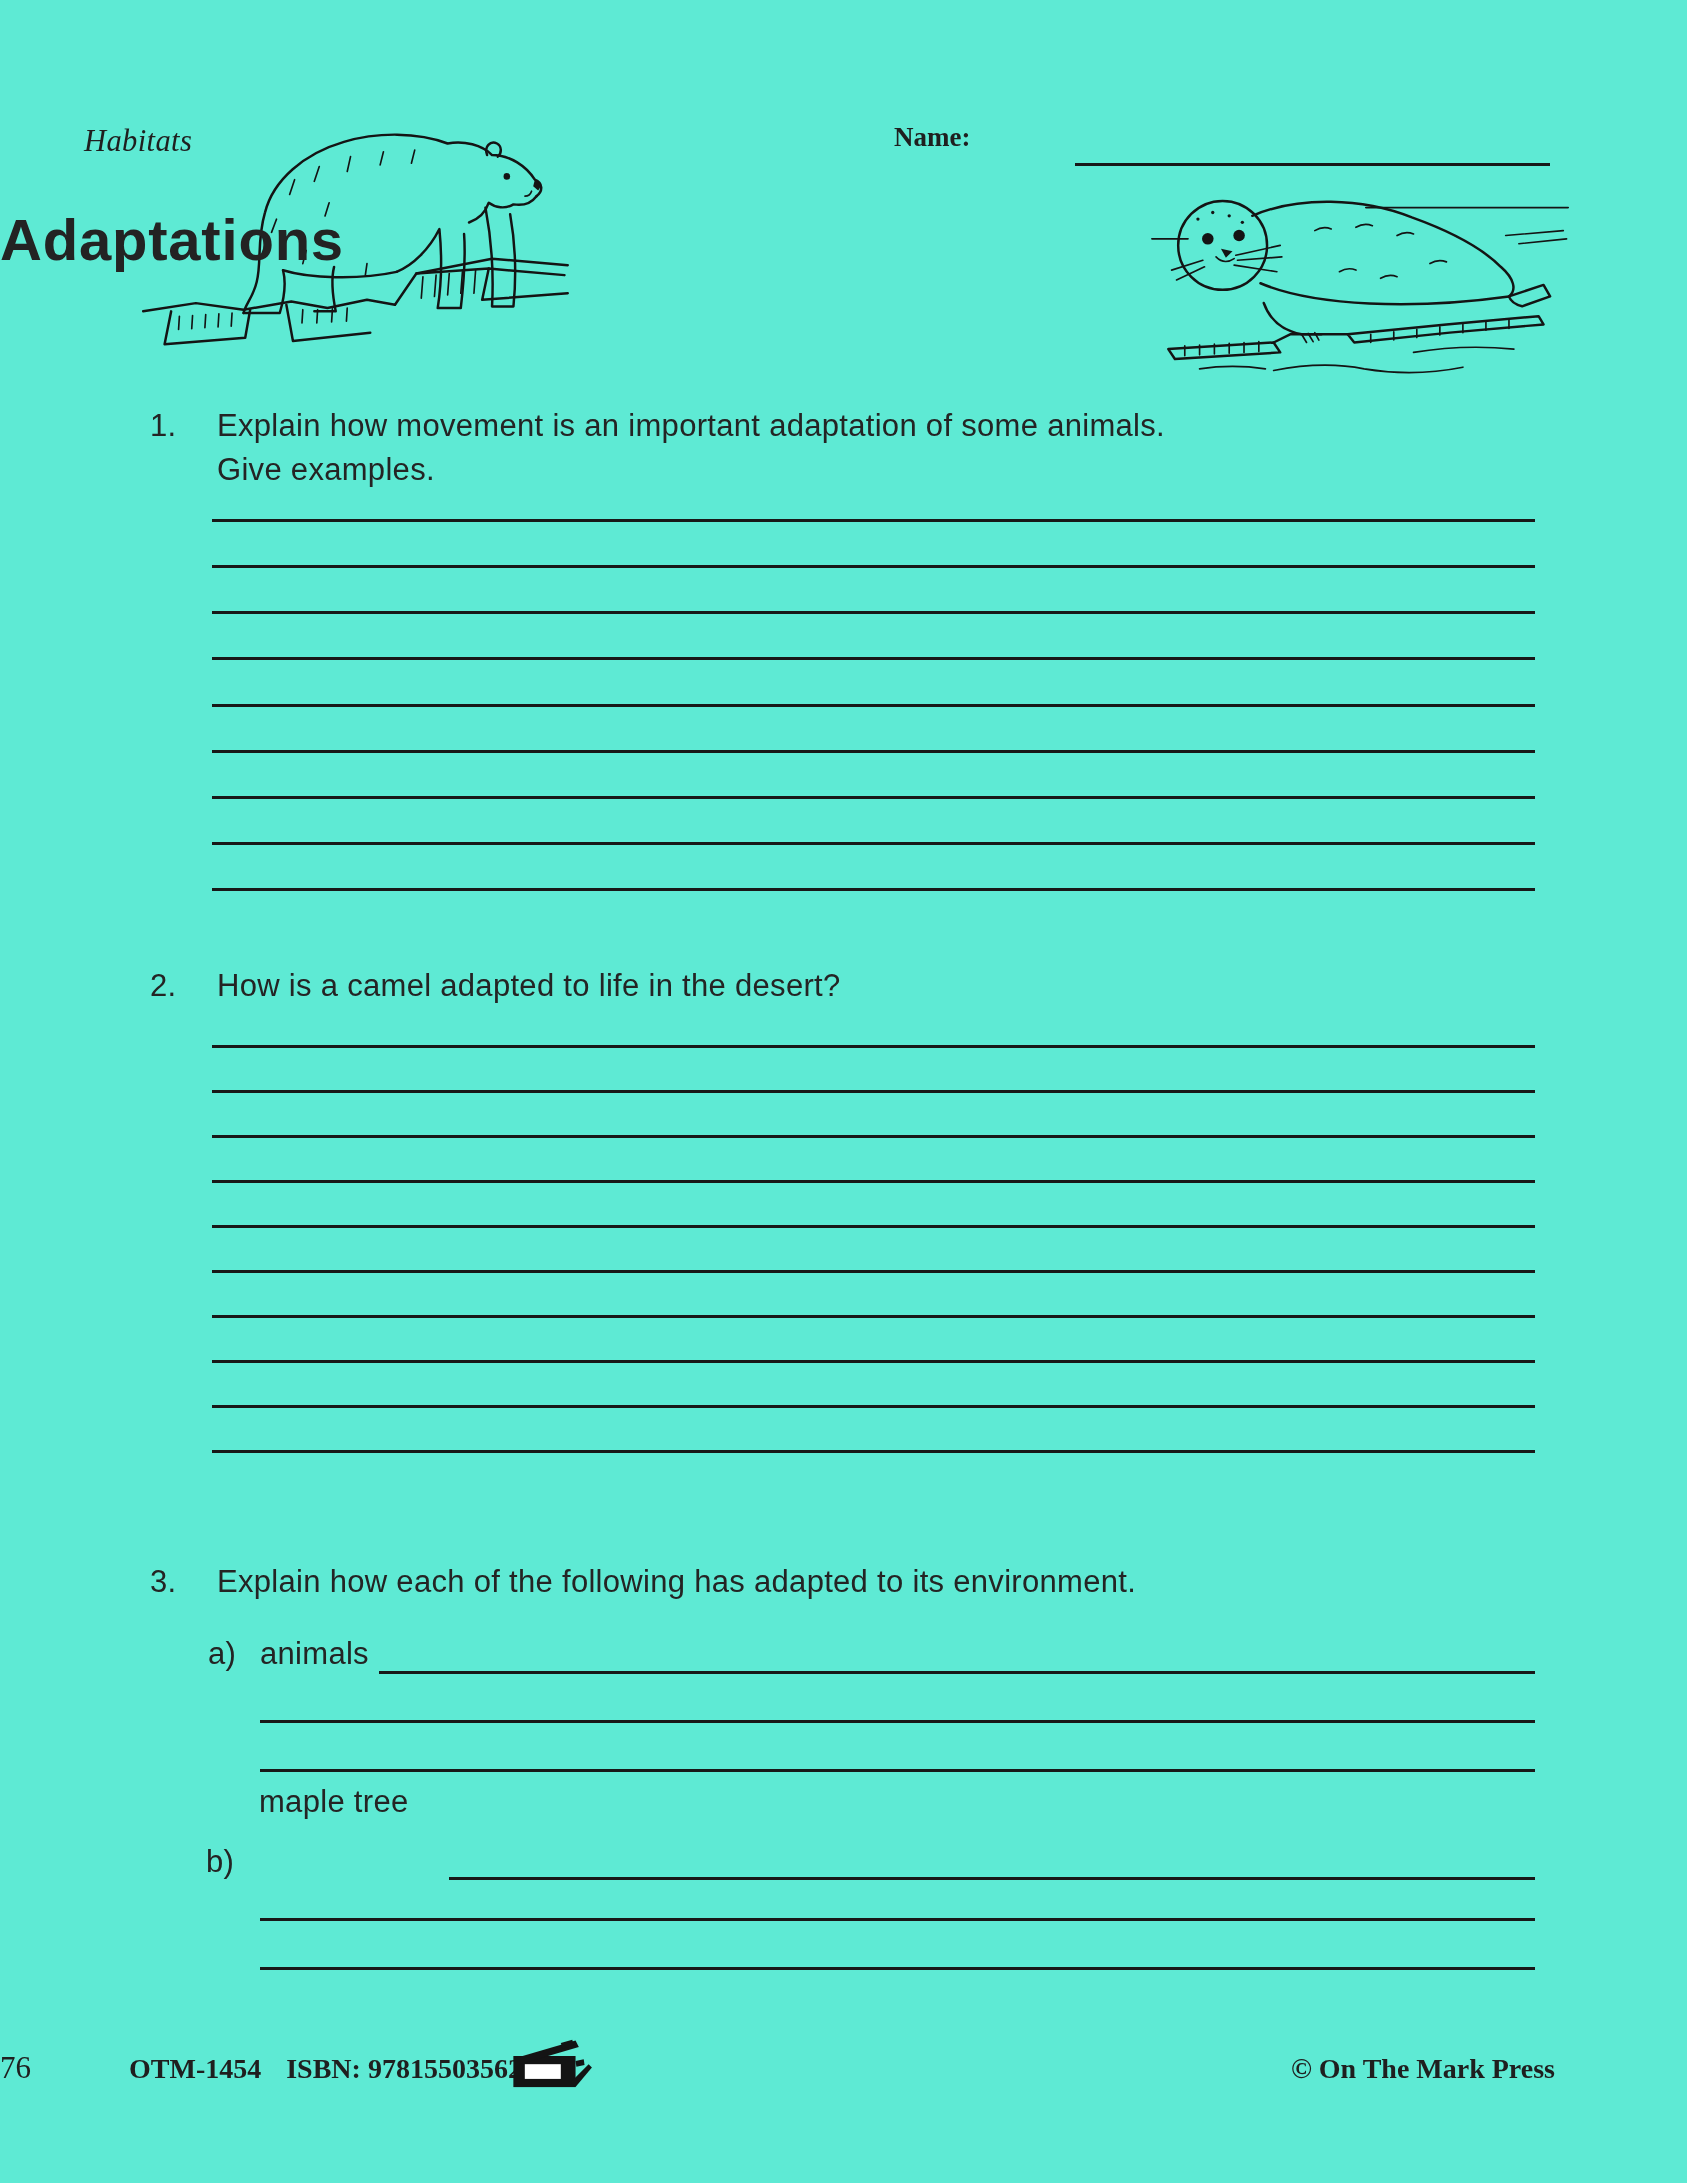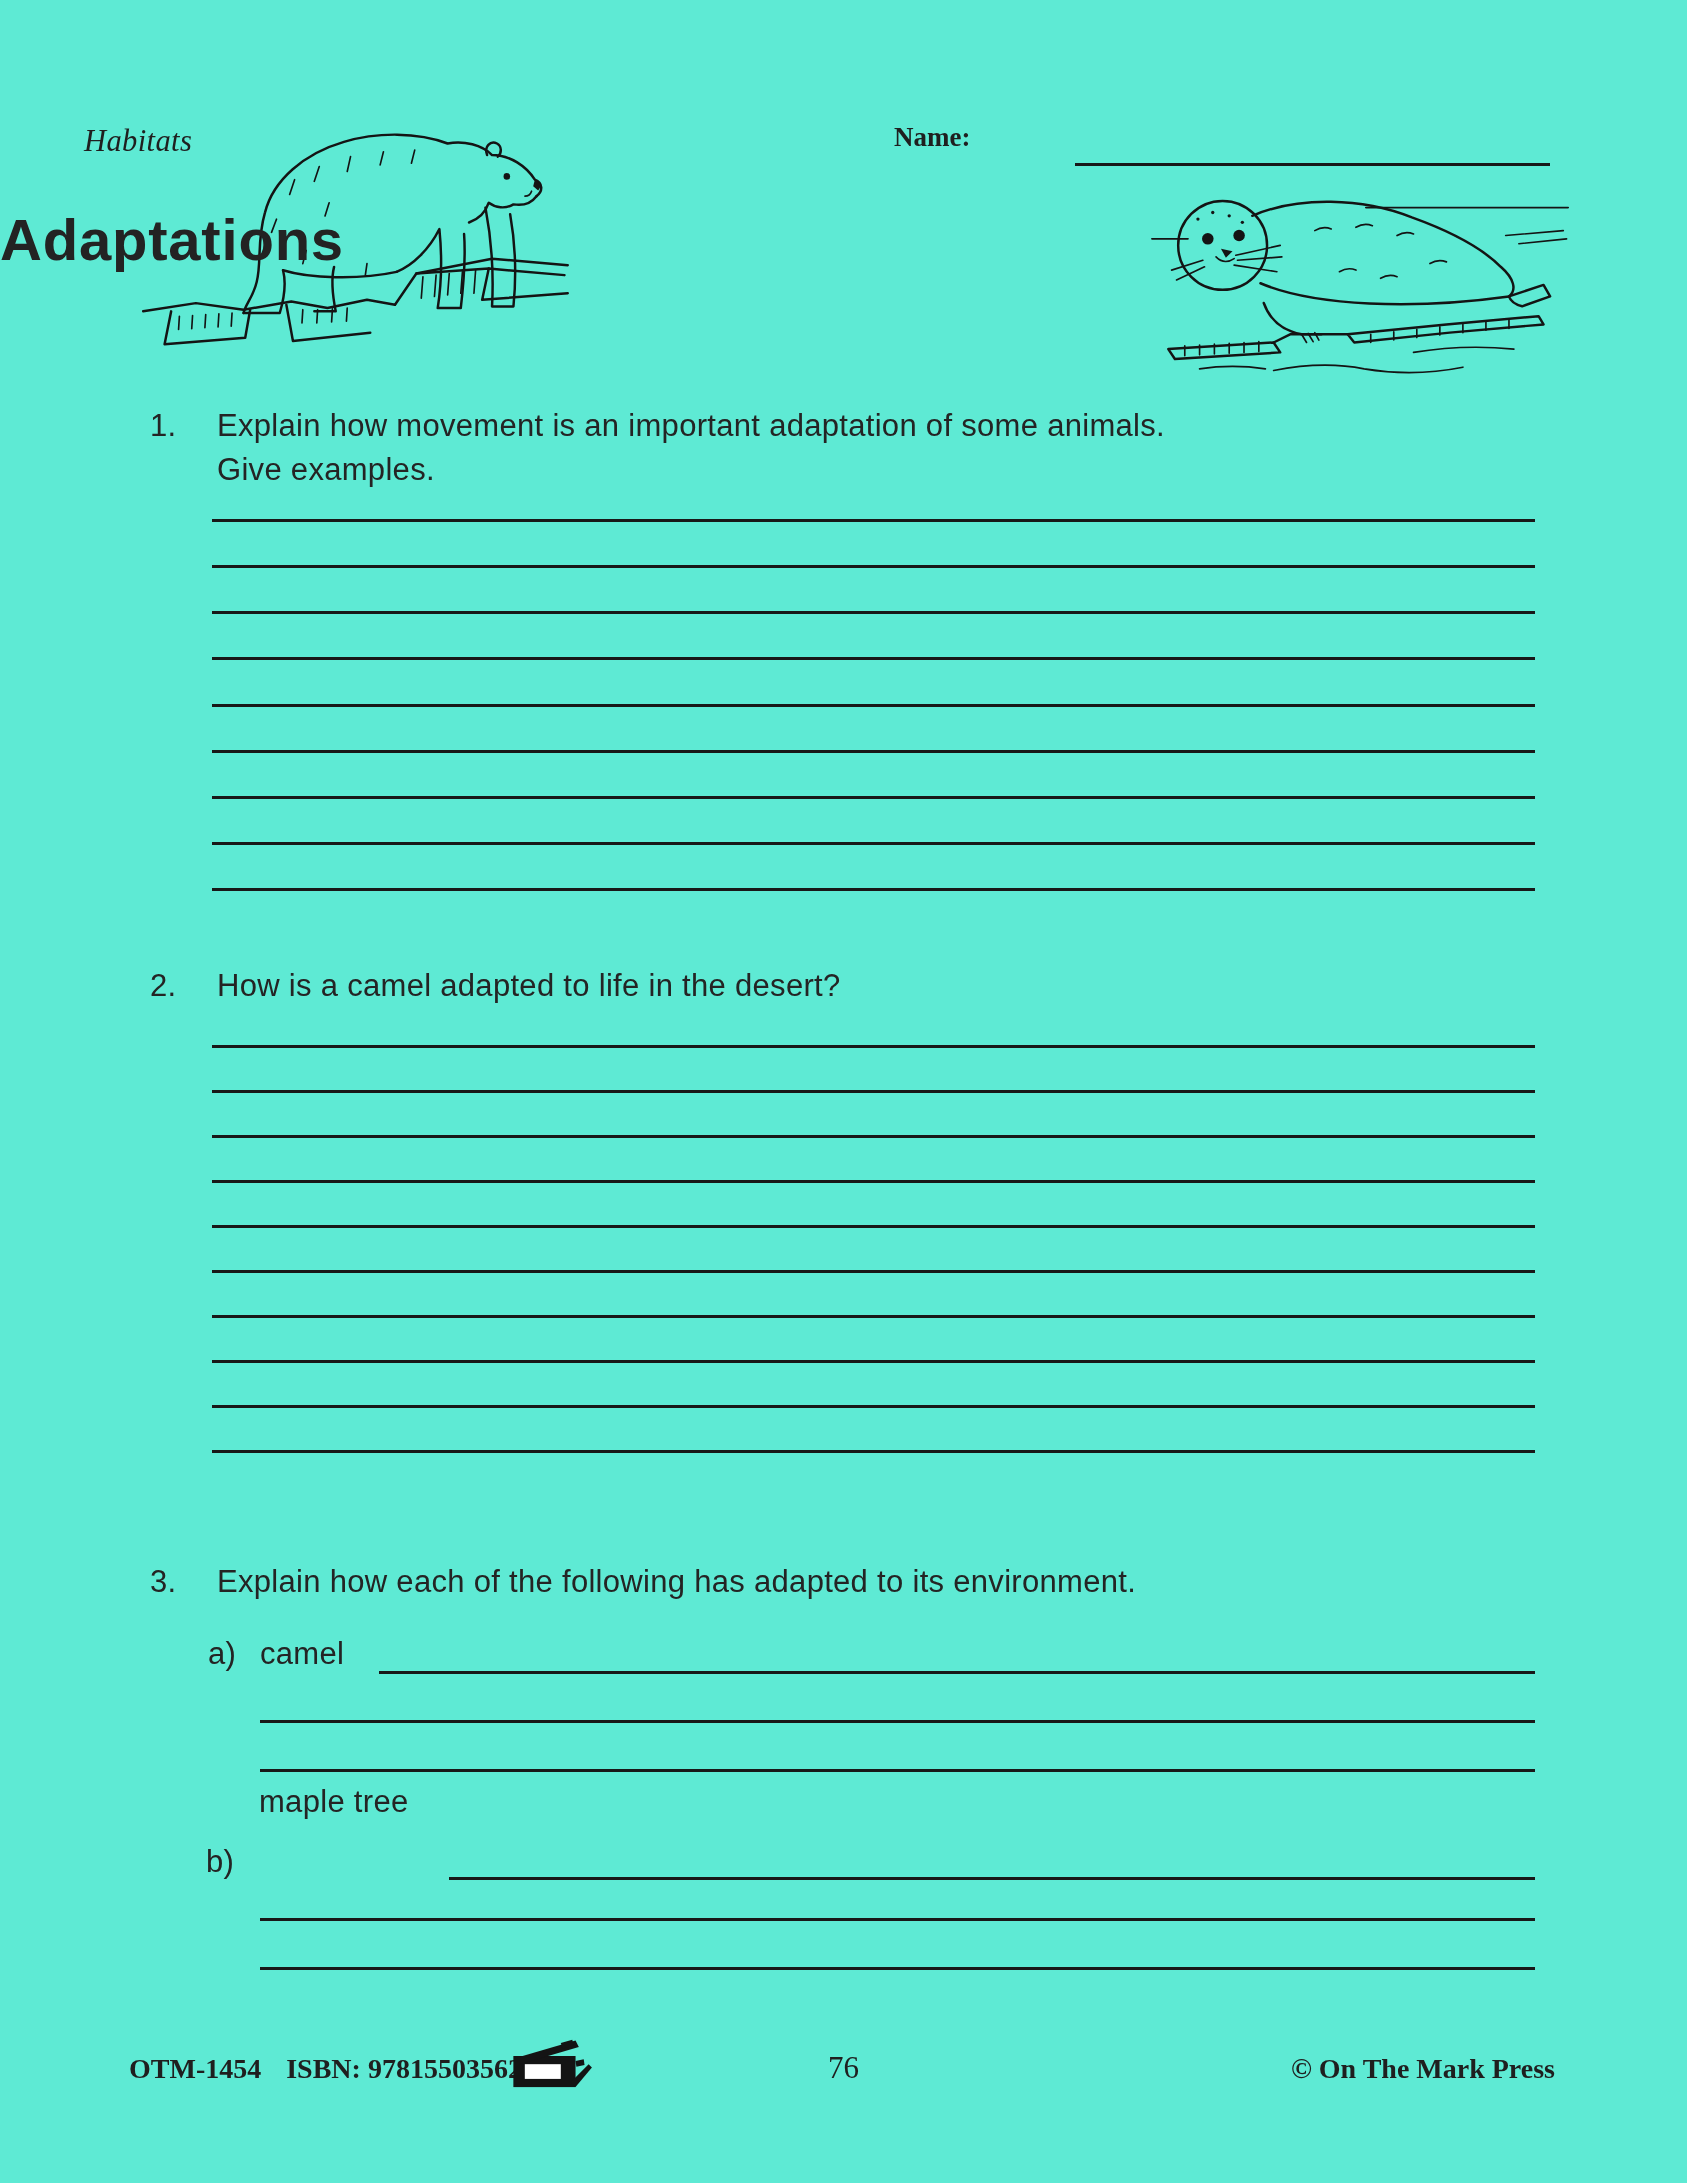--- a/index.html
+++ b/index.html
@@ -57,21 +57,21 @@
   .pa-inline-line{left:379px;top:1671px;width:1156px;}
   .pb-inline-line{left:449px;top:1877px;width:1086px;}
   
   .footer-left{
     position:absolute;left:129px;top:2053px;
     font-family:"Liberation Serif",serif;font-weight:bold;font-size:28px;white-space:nowrap;
   }
   .footer-left .isbn{margin-left:25px;}
   .copier-logo{position:absolute;left:508px;top:2038px;}
   .page-number{
-    position:absolute;left:0;top:2050px;width:1687px;text-align:center;
+    position:absolute;left:0;top:2050px;width:1687px;
     font-family:"Liberation Serif",serif;font-size:31px;
   }
   .copyright{
     position:absolute;right:132px;top:2053px;
     font-family:"Liberation Serif",serif;font-weight:bold;font-size:28px;white-space:nowrap;
   }
   svg .ln{fill:none;stroke:#141414;stroke-width:3;stroke-linecap:round;stroke-linejoin:round;}
   svg .thin{fill:none;stroke:#141414;stroke-width:2;stroke-linecap:round;}
 </style>
 </head>
@@ -180,21 +180,21 @@
     </div>
 
   <div class="q q3">
     <span class="q-num">3.</span>
     <div class="q-text">
       <span>Explain how each of the following has adapted to its environment.</span>
     </div>
   </div>
 
   <span class="part-letter pa-letter">a)</span>
-  <span class="part-label pa-label">camel</span>
+  <span class="part-label pa-label">animals</span>
   <div class="rule pa-inline-line"></div>
   <div class="rules rules-pa">
       <div class="rule" style="top: 0px;"></div>
       <div class="rule" style="top: 49px;"></div>
     </div>
 
   <span class="part-letter pb-letter">b)</span>
   <span class="part-label pb-label">maple tree</span>
   <div class="rule pb-inline-line"></div>
   <div class="rules rules-pb">

